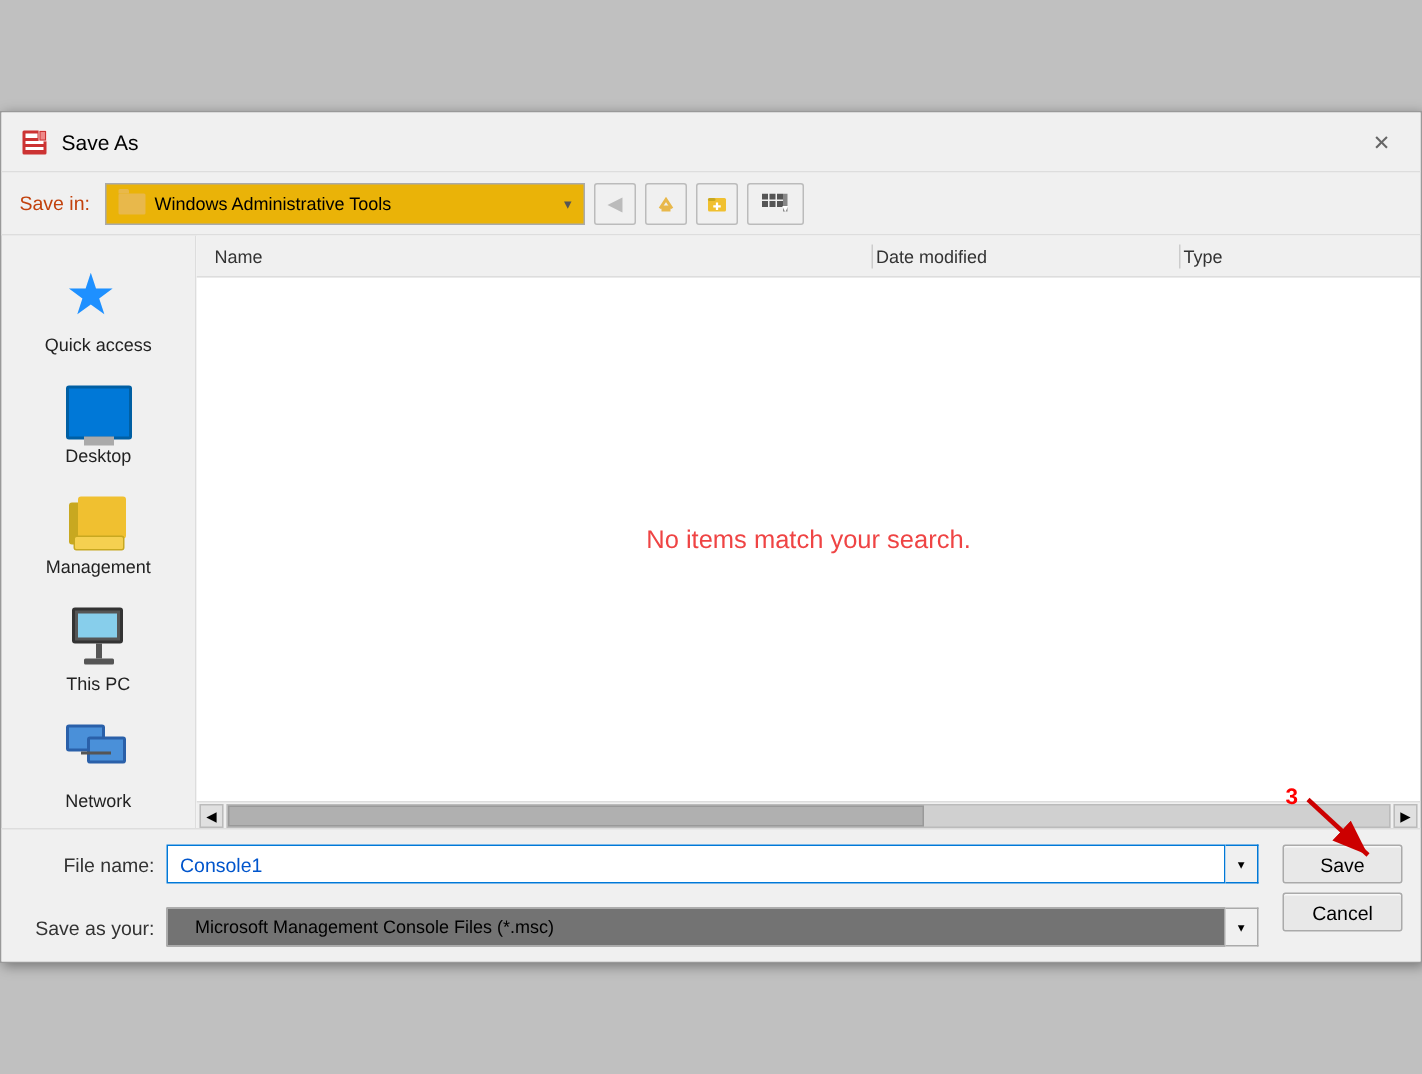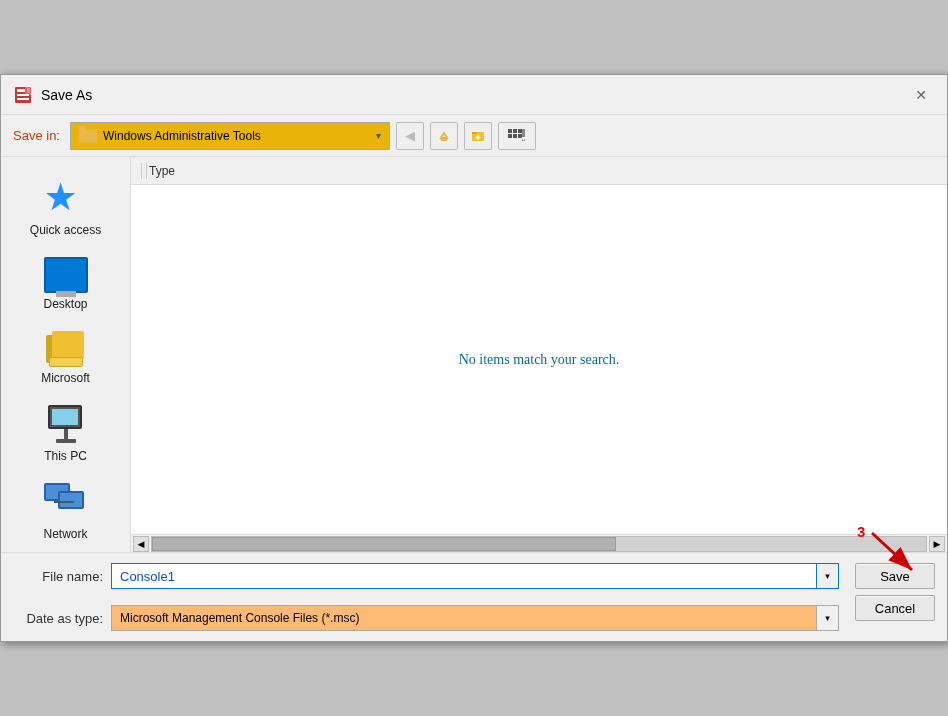--- a/index.html
+++ b/index.html
@@ -323,23 +323,22 @@
       margin: 0 2px;
     }
     .file-list {
       flex: 1;
       overflow: auto;
       display: flex;
       align-items: center;
       justify-content: center;
     }
     .no-items-text {
-      font-size: 14px;
-      color: #0369a1;
-      font-family: Liberation Serif, serif;
+      font-size: 17px;
+      color: #ef4444;
     }
     .scrollbar-area {
       height: 18px;
       background: #f0f0f0;
       border-top: 1px solid #ddd;
       display: flex;
       align-items: center;
       padding: 0 2px;
       flex-shrink: 0;
     }
@@ -410,23 +409,23 @@
       cursor: pointer;
       display: flex;
       align-items: center;
       justify-content: center;
       font-size: 9px;
     }
     .filetype-input {
       flex: 1;
       height: 26px;
       border: 1px solid #aaa;
-      padding: 0 8px;
+      padding: 0 18px;
       font-size: 12px;
-      background: #fdba74;
+      background: #737373;
       outline: none;
     }
     .filetype-dropdown-btn {
       width: 22px;
       height: 26px;
       border: 1px solid #aaa;
       border-left: none;
       background: #f0f0f0;
       cursor: pointer;
       display: flex;
@@ -540,21 +539,21 @@
         </div>
         <span class="sidebar-item-label">Desktop</span>
       </div>
 
       <div class="sidebar-item">
         <div class="icon-libraries">
           <div class="lib-back"></div>
           <div class="lib-front"></div>
           <div class="lib-drawer"></div>
         </div>
-        <span class="sidebar-item-label">Microsoft</span>
+        <span class="sidebar-item-label">Management</span>
       </div>
 
       <div class="sidebar-item">
         <div class="icon-thispc">
           <div class="pc-monitor">
             <div class="pc-monitor-screen"></div>
           </div>
           <div class="pc-stand"></div>
           <div class="pc-base"></div>
         </div>
@@ -566,21 +565,23 @@
           <div class="net-monitor1"></div>
           <div class="net-monitor2"></div>
           <div class="net-line"></div>
         </div>
         <span class="sidebar-item-label">Network</span>
       </div>
     </div>
 
     <div class="main-pane">
       <div class="column-header">
+        <span class="col-name">Name</span>
         <div class="col-divider"></div>
+        <span class="col-date">Date modified</span>
         <div class="col-divider"></div>
         <span class="col-type">Type</span>
       </div>
       <div class="file-list">
         <span class="no-items-text">No items match your search.</span>
       </div>
 
       <div class="scrollbar-area">
         <div class="scroll-left-btn">◀</div>
         <div class="scroll-track">
@@ -597,21 +598,21 @@
 
         <div class="form-row">
           <span class="form-label">File name:</span>
           <div class="form-input-wrap">
             <input class="filename-input" type="text" value="Console1" style="color: rgb(0, 85, 204);">
             <div class="filename-dropdown-btn">▾</div>
           </div>
         </div>
 
         <div class="form-row">
-          <span class="form-label">Date as type:</span>
+          <span class="form-label">Save as your:</span>
           <div class="form-input-wrap">
             <input class="filetype-input" type="text" value="Microsoft Management Console Files (*.msc)" readonly="" style="">
             <div class="filetype-dropdown-btn">▾</div>
           </div>
         </div>
       </div>
 
       <div style="position:relative;">
 
         <div style="position:absolute; top:-40px; left:10px; color:red; font-size:15px; font-weight:bold;">3</div>

